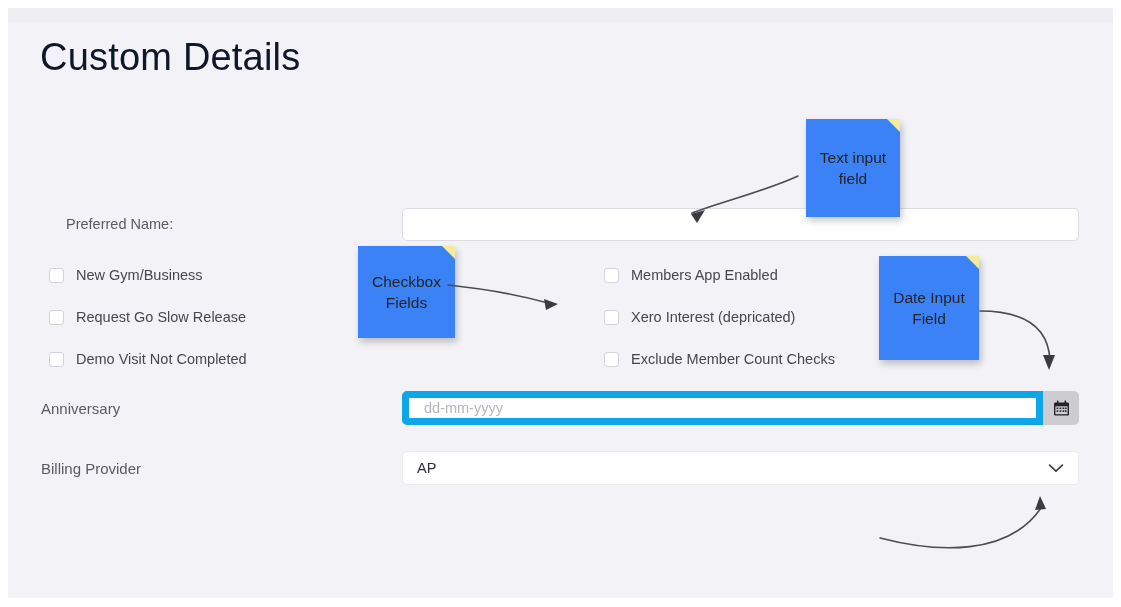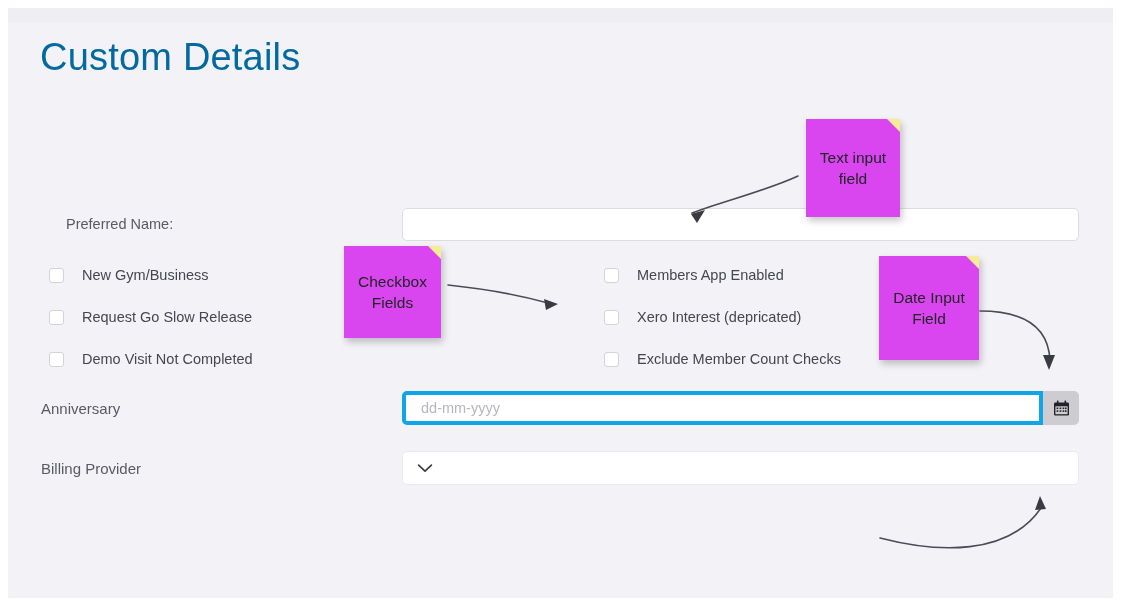--- a/index.html
+++ b/index.html
@@ -29,21 +29,21 @@
     width: 1105px;
     height: 14px;
     background: #eeeef3;
   }
   .page-title {
     position: absolute;
     left: 32px;
     top: 28px;
     font-size: 38px;
     font-weight: 300;
-    color: #0369a1;
+    color: #0f172a;
     letter-spacing: 0.2px;
     white-space: nowrap;
   }
 
   
   .field-label {
     position: absolute;
     font-size: 14.5px;
     color: #5a5a63;
     white-space: nowrap;
@@ -62,21 +62,21 @@
     border: 1px solid #dcdce2;
     border-radius: 5px;
     box-sizing: border-box;
   }
 
   
   .cbox-row {
     position: absolute;
     display: flex;
     align-items: center;
-    gap: 18px;
+    gap: 12px;
     white-space: nowrap;
   }
   .cbox {
     width: 15px;
     height: 15px;
     background: #ffffff;
     border: 1px solid #d3d3da;
     border-radius: 3px;
     box-sizing: border-box;
     flex: 0 0 auto;
@@ -98,21 +98,21 @@
     top: 383px;
     width: 677px;
     height: 34px;
   }
   .date-input {
     position: absolute;
     left: 0; top: 0;
     width: 641px;
     height: 34px;
     background: #ffffff;
-    border: 4px solid #0ea5e9;
+    border: 7px solid #0ea5e9;
     border-radius: 5px 0 0 5px;
     box-sizing: border-box;
     display: flex;
     align-items: center;
     padding-left: 15px;
   }
   .date-placeholder {
     font-size: 14.5px;
     color: #b6b6bf;
   }
@@ -146,21 +146,21 @@
   }
   .dropdown-value {
     font-size: 14.5px;
     color: #2f2f36;
     flex: 1 1 auto;
   }
 
   
   .note {
     position: absolute;
-    background: #d946ef;
+    background: #3b82f6;
     box-shadow: 2px 4px 7px rgba(0,0,0,0.22);
     display: flex;
     align-items: center;
     justify-content: flex-start;
     text-align: center;
     color: #242428;
     font-size: 15.5px;
     line-height: 1.38;
     padding: 6px 8px;
     box-sizing: border-box;
@@ -169,21 +169,21 @@
     content: "";
     position: absolute;
     top: 0; right: 0;
     border-width: 0 13px 13px 0;
     border-style: solid;
     border-color: transparent #f6eb96 transparent transparent;
   }
   .note-text { position: relative; z-index: 1; }
 
   .note-text-input { left: 798px; top: 111px; width: 94px;  height: 98px; }
-  .note-checkbox   { left: 336px; top: 238px; width: 97px;  height: 92px; }
+  .note-checkbox   { left: 350px; top: 238px; width: 97px;  height: 92px; }
   .note-date       { left: 871px; top: 248px; width: 100px; height: 104px; }
   .note-dropdown   { left: 744px; top: 484px; width: 126px; height: 94px; }
 
   
   .arrows {
     position: absolute;
     left: 0; top: 0;
     width: 1105px;
     height: 590px;
     pointer-events: none;
@@ -245,20 +245,21 @@
         <rect x="3.6" y="10.3" width="1.7" height="1.6" fill="#222228"></rect>
         <rect x="6.6" y="10.3" width="1.7" height="1.6" fill="#222228"></rect>
         <rect x="9.6" y="10.3" width="1.7" height="1.6" fill="#222228"></rect>
         <rect x="12.0" y="10.3" width="1.6" height="1.6" fill="#222228"></rect>
       </svg>
     </div>
   </div>
 
   <div class="field-label label-billing">Billing Provider</div>
   <div class="dropdown">
+    <span class="dropdown-value">AP</span>
     <svg width="16" height="11" viewBox="0 0 16 11">
       <path d="M1.6 2.2 L8 8.2 L14.4 2.2" fill="none" stroke="#3c3c45" stroke-width="1.7" stroke-linecap="round" stroke-linejoin="round"></path>
     </svg>
   </div>
 
   <div class="note note-text-input">
     <span class="note-text">Text input field</span>
   </div>
   <div class="note note-checkbox">
     <span class="note-text">Checkbox Fields</span>

